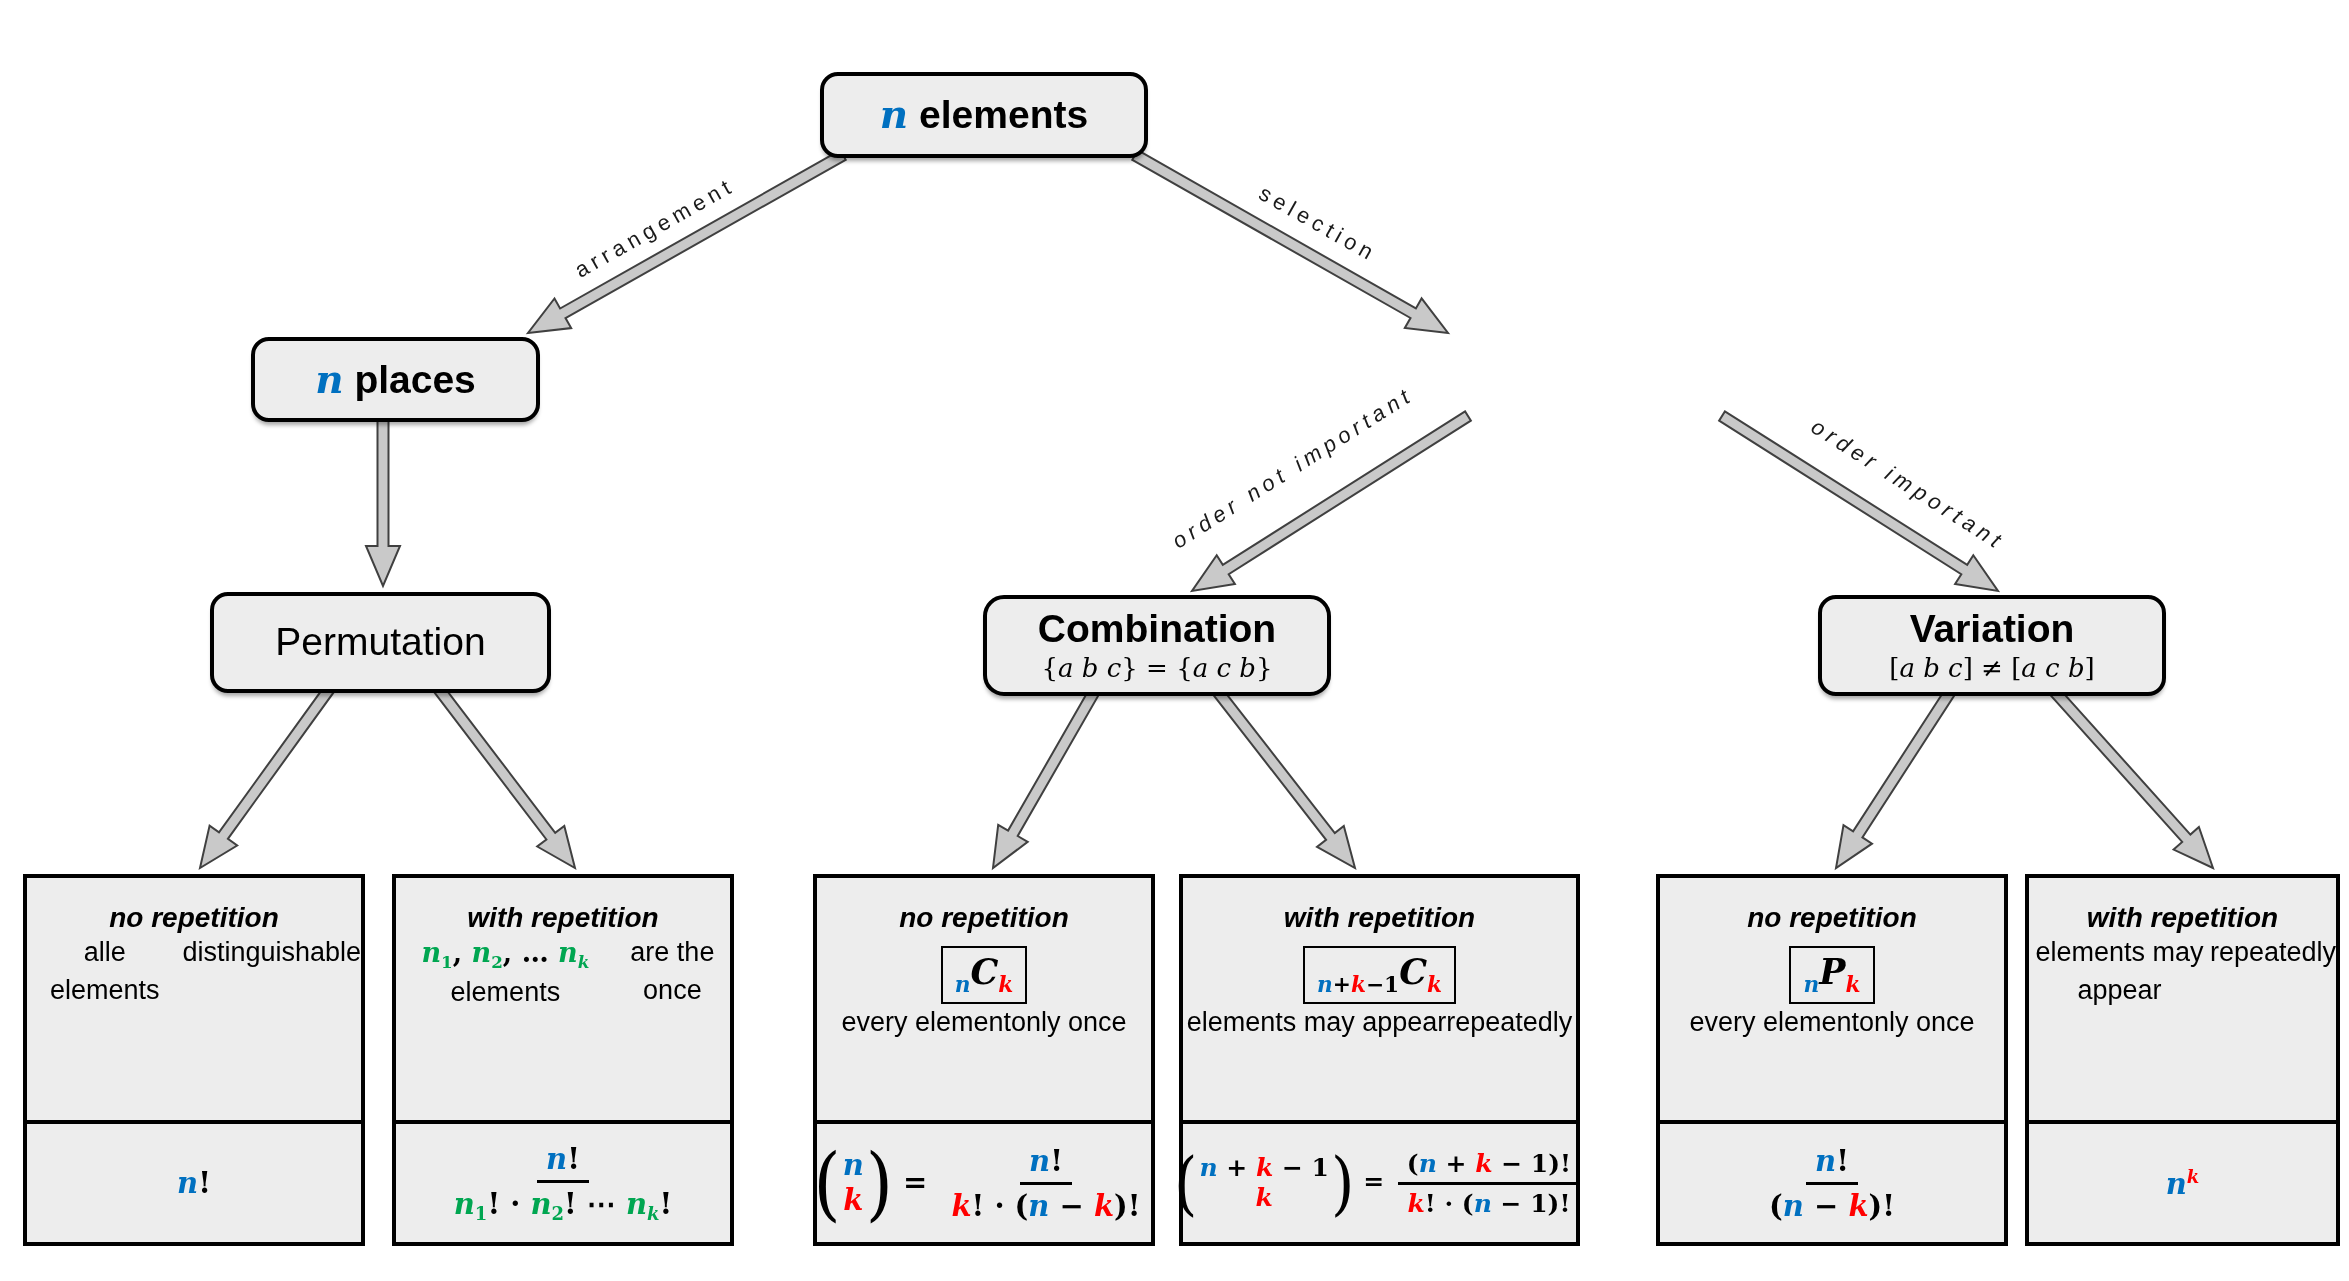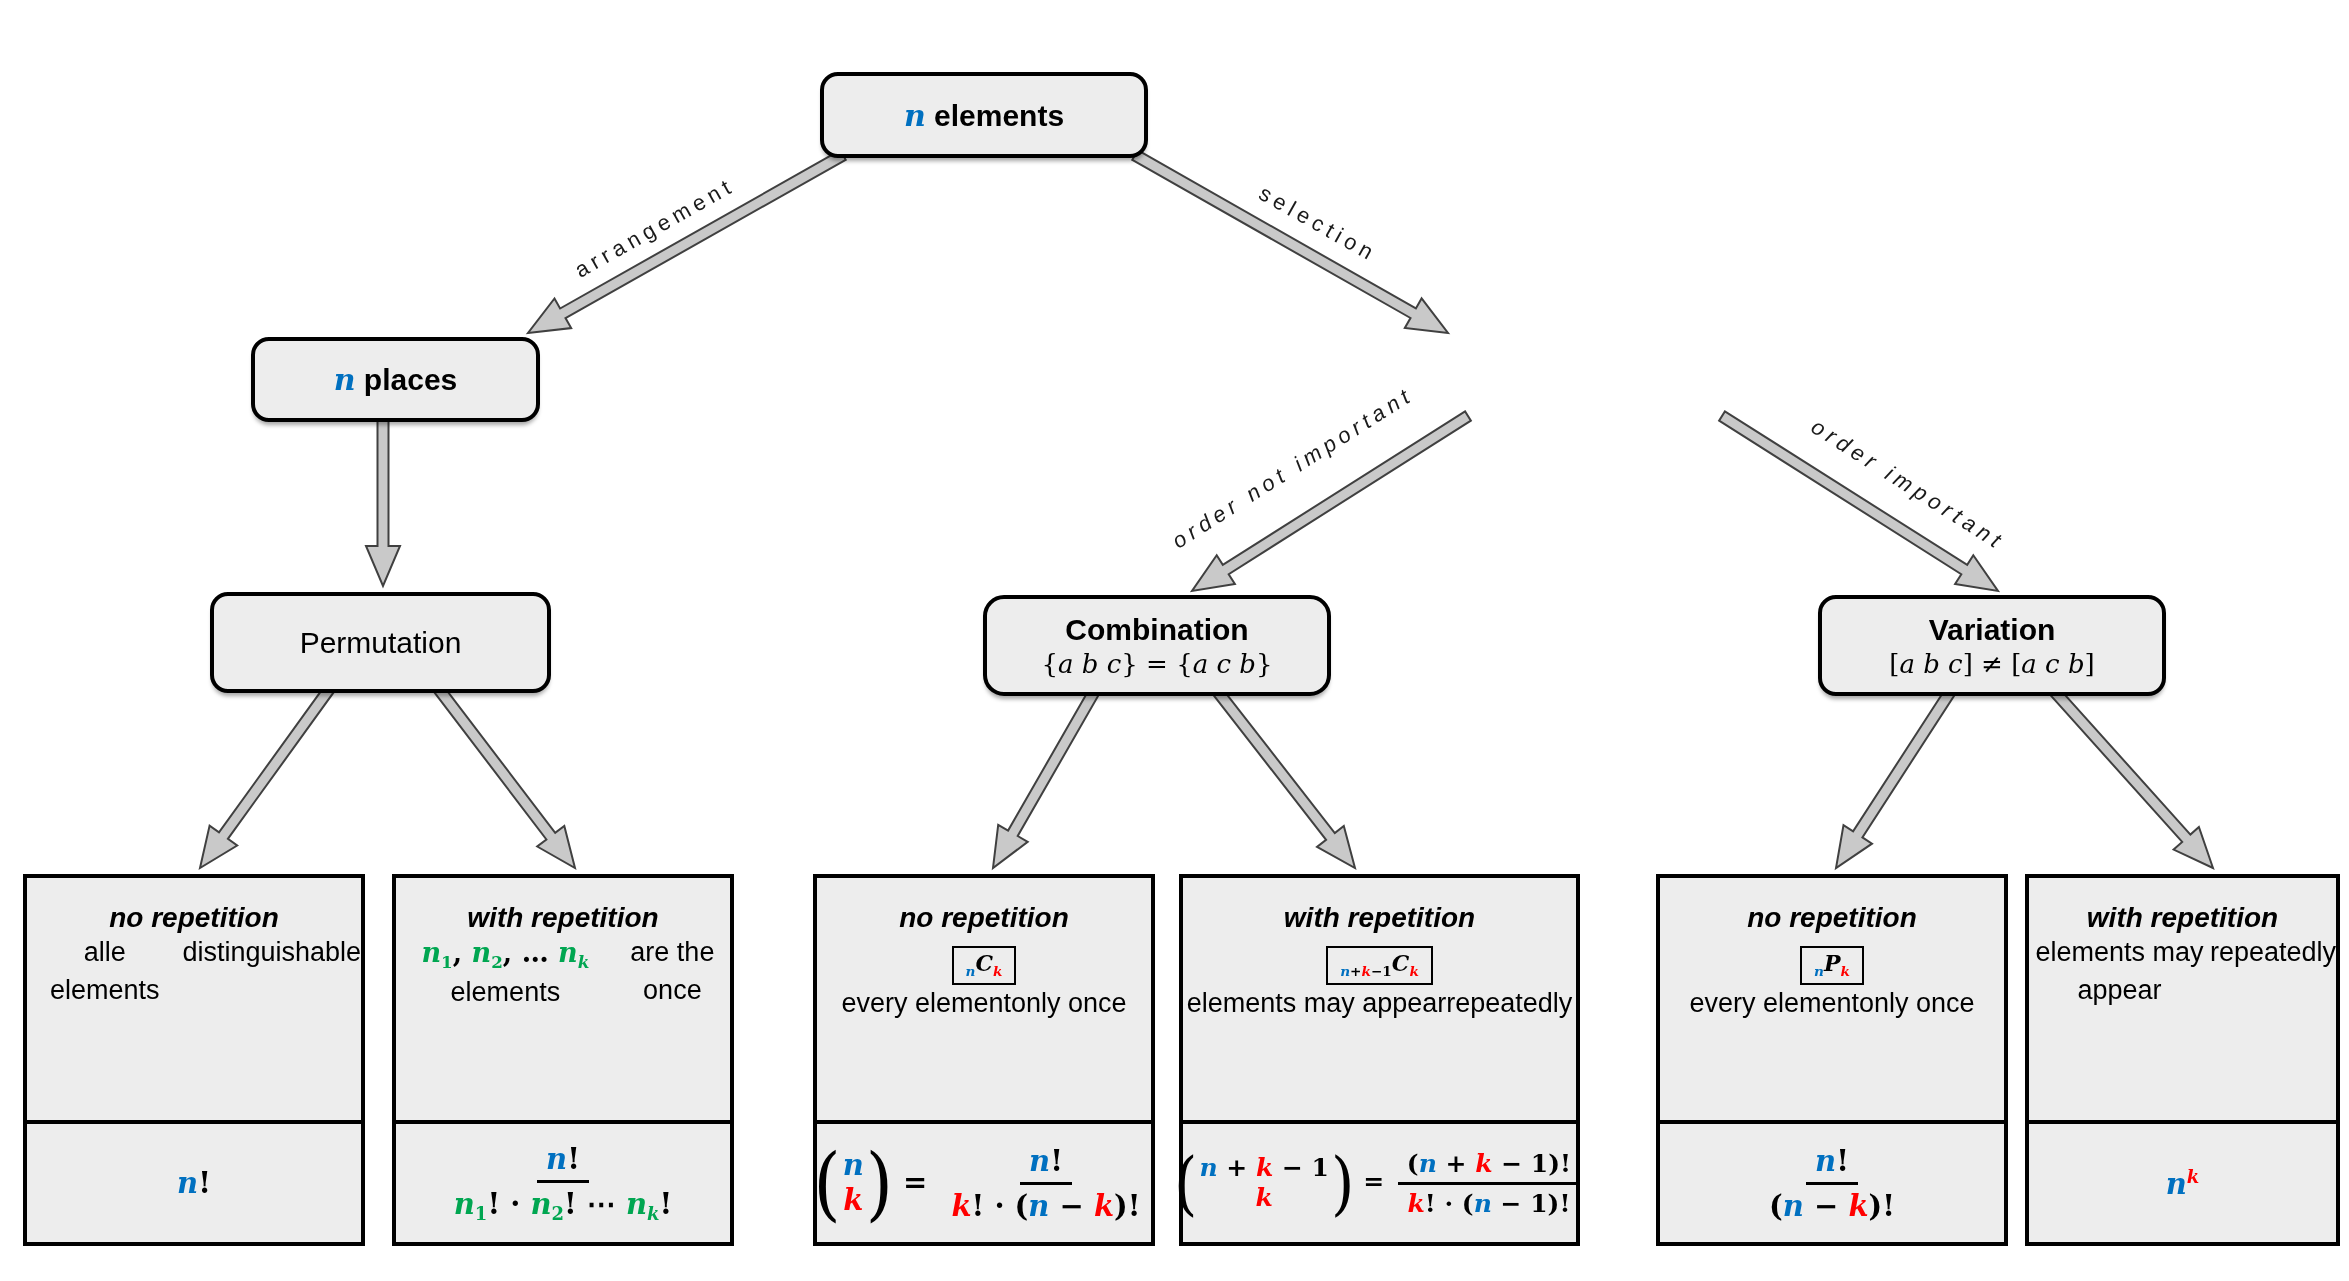--- a/index.html
+++ b/index.html
@@ -4,31 +4,31 @@
 <style>
   html,body{margin:0;padding:0;background:#fff;}
   .canvas{position:relative;width:2349px;height:1281px;background:#fff;overflow:hidden;
           font-family:"Liberation Sans",sans-serif;color:#000;}
   svg.arrow-layer{position:absolute;left:0;top:0;width:2349px;height:1281px;}
 
   
   .node{position:absolute;background:#EDEDED;border:4px solid #000;border-radius:18px;
         display:flex;flex-direction:column;align-items:center;justify-content:center;
         box-shadow:0 5px 4px -2px rgba(0,0,0,.35);}
-  .node .title{font-size:30px;font-weight:bold;white-space:nowrap;line-height:1.1;}
+  .node .title{font-size:39px;font-weight:bold;white-space:nowrap;line-height:1.1;}
   .node .subtitle{font-size:26px;font-family:"DejaVu Serif",serif;margin-top:3px;white-space:nowrap;}
 
   
   .leaf{position:absolute;top:874px;height:372px;background:#EDEDED;border:4px solid #000;
         display:flex;flex-direction:column;box-sizing:border-box;}
   .leaf-top{flex:1;display:flex;flex-direction:column;align-items:center;
             border-bottom:4px solid #000;padding-top:24px;min-height:0;}
   .leaf-title{font-size:28px;font-weight:bold;font-style:italic;}
   .symbol-box{margin-top:12px;border:2px solid #000;padding:1px 12px 3px;
-              font-family:"DejaVu Serif",serif;font-weight:bold;font-size:22px;line-height:1.3;}
+              font-family:"DejaVu Serif",serif;font-weight:bold;font-size:35px;line-height:1.3;}
   .leaf-desc{flex:1;display:flex;justify-content:flex-start;
              text-align:center;font-size:27px;line-height:1.4;}
   .leaf-formula{height:118px;display:flex;align-items:center;justify-content:center;
                 font-family:"DejaVu Serif",serif;font-weight:bold;font-size:29px;}
   .leaf-formula.fsmall{font-size:25px;}
   .mrow{display:inline-block;white-space:nowrap;}
 
   
   .mathtxt{font-family:"DejaVu Serif",serif;font-weight:bold;}
   .sb{font-size:.62em;vertical-align:-.35em;}

